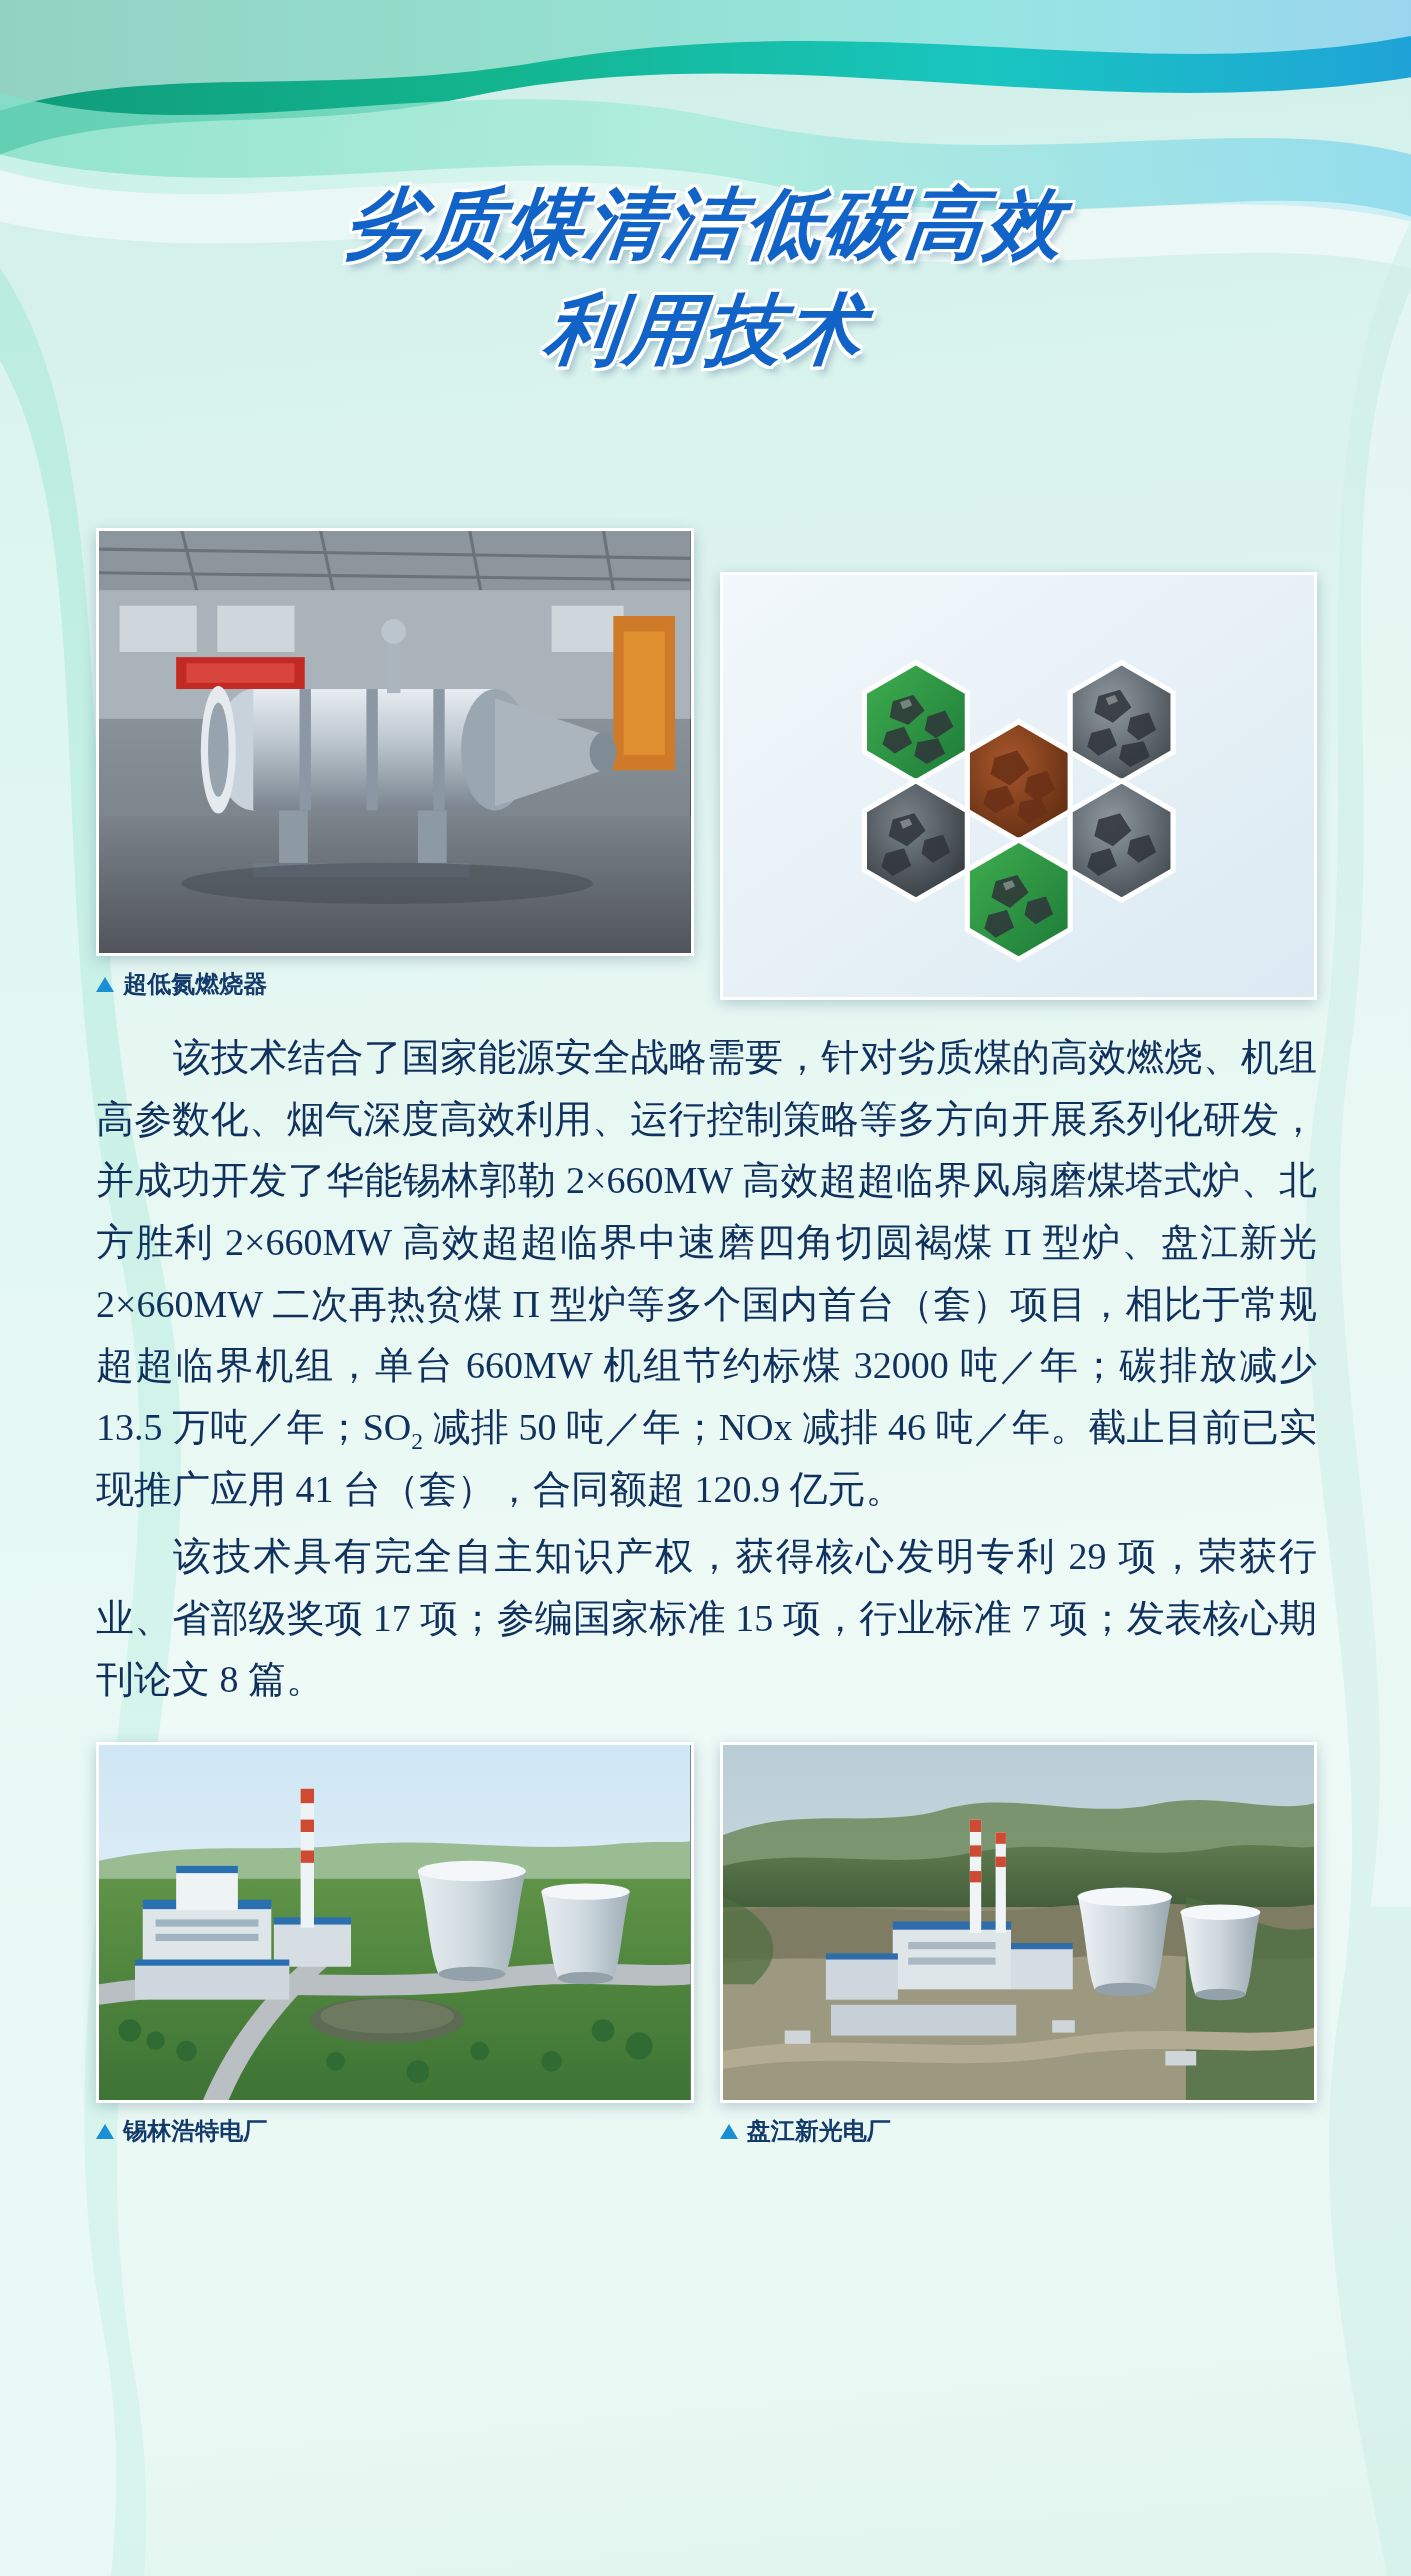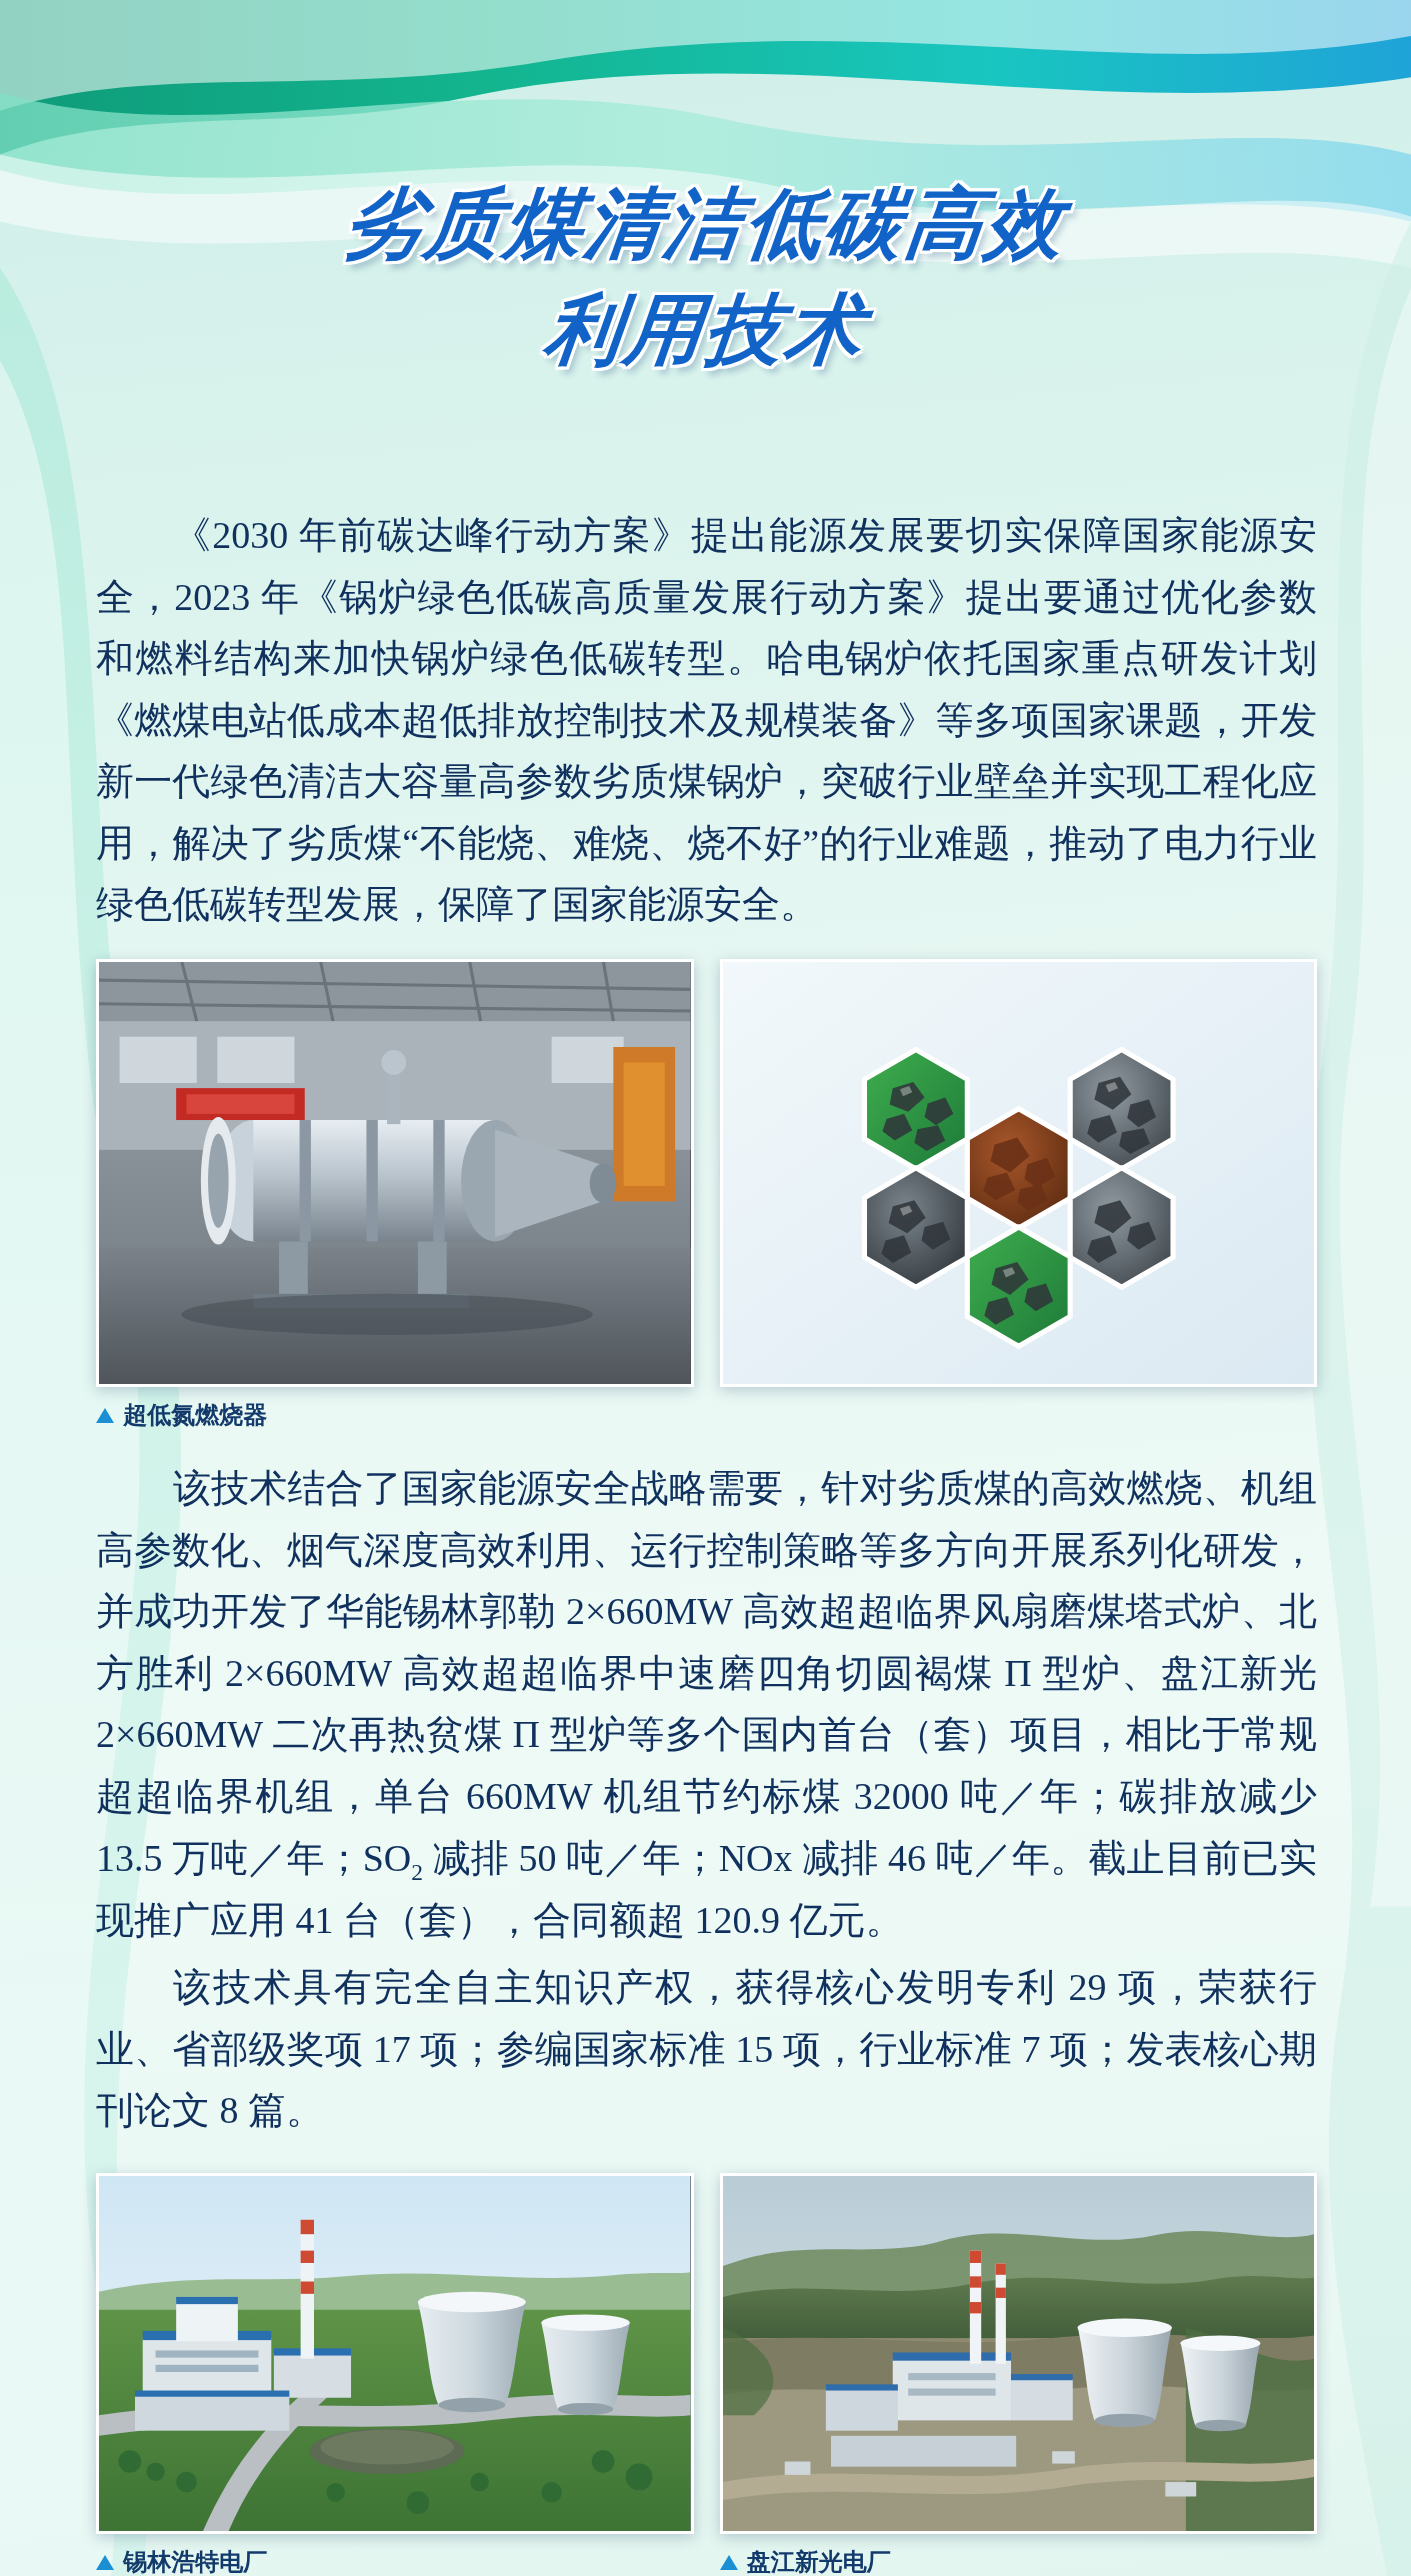--- a/index.html
+++ b/index.html
@@ -79,20 +79,21 @@
   }
   p.para + p.para { margin-top: 5.2px; }
 
   sub { font-size: 0.62em; vertical-align: sub; }
 
   
   .img-row {
     display: flex;
     gap: 26px;
     margin-top: 23px;
+    align-items: flex-end;
   }
   .img-cell { flex: 1 1 0; min-width: 0; }
   .img-frame {
     position: relative;
     width: 100%;
     height: 428px;
     border: 3.6px solid #ffffff;
     box-sizing: border-box;
     box-shadow: 0 4.1px 13.4px rgba(20,60,100,0.25);
     overflow: hidden;
@@ -165,21 +166,20 @@
     </svg>
   </div>
 
   <div class="title-block">
     <div class="title-line">劣质煤清洁低碳高效</div>
     <div class="title-line">利用技术</div>
   </div>
 
   <div class="content">
 
-    <p class="para">《2030 年前碳达峰行动方案》提出能源发展要切实保障国家能源安全，2023 年《锅炉绿色低碳高质量发展行动方案》提出要通过优化参数和燃料结构来加快锅炉绿色低碳转型。哈电锅炉依托国家重点研发计划《燃煤电站低成本超低排放控制技术及规模装备》等多项国家课题，开发新一代绿色清洁大容量高参数劣质煤锅炉，突破行业壁垒并实现工程化应用，解决了劣质煤“不能烧、难烧、烧不好”的行业难题，推动了电力行业绿色低碳转型发展，保障了国家能源安全。</p>
 
     <div class="img-row">
 
       <div class="img-cell">
         <div class="img-frame">
           <svg viewBox="0 0 1150 830" preserveAspectRatio="xMidYMid slice" xmlns="http://www.w3.org/2000/svg">
             <defs>
               <linearGradient id="hallWall" x1="0" y1="0" x2="0" y2="1">
                 <stop offset="0" stop-color="#9fa8ae"></stop>
                 <stop offset="1" stop-color="#6d757c"></stop>

